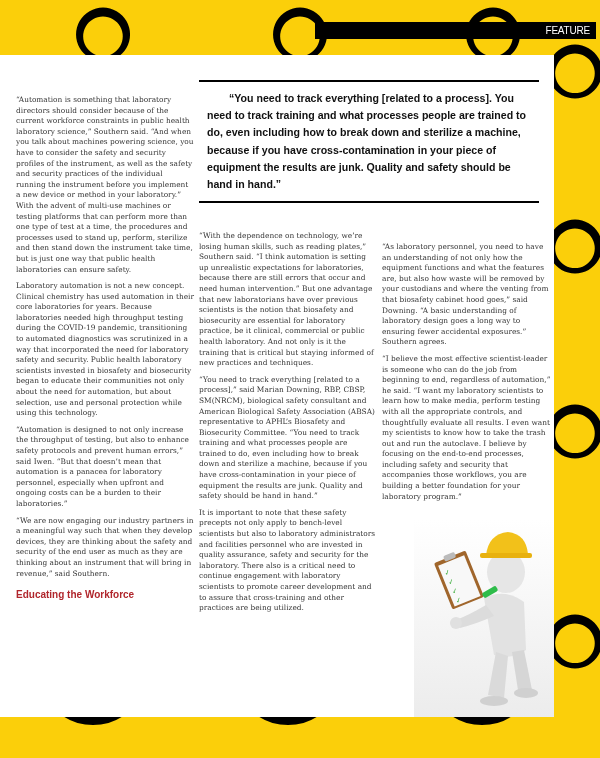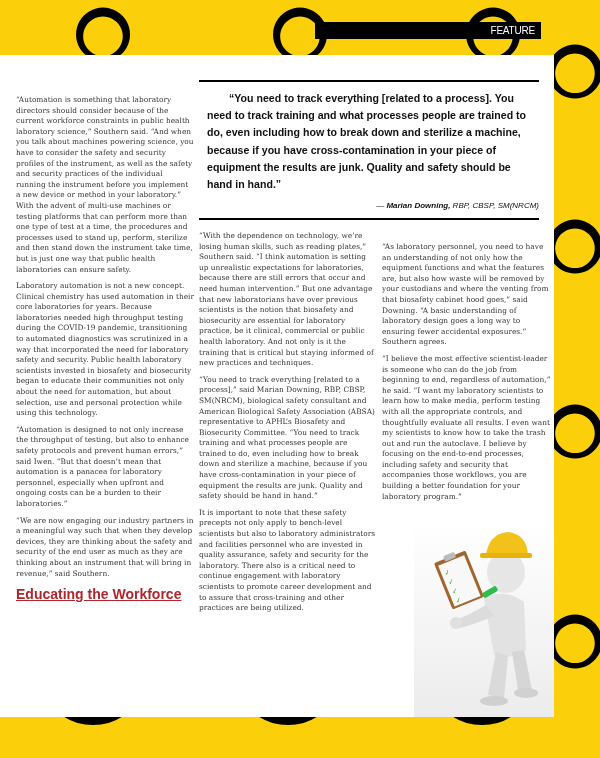--- a/index.html
+++ b/index.html
@@ -5,41 +5,41 @@
   html, body { margin:0; padding:0; }
   body {
     width:600px; height:758px; position:relative; overflow:hidden;
     background:#FBCF0A;
     font-family:"DejaVu Serif", serif;
   }
   .biohaz { position:absolute; width:90px; height:90px; }
   .biohaz svg { width:100%; height:100%; display:block; }
 
   .banner {
-    position:absolute; left:315px; top:22px; width:226px; height:17px;
+    position:absolute; left:315px; top:22px; width:281px; height:17px;
     background:#000; color:#fff;
     font-family:"Liberation Sans", sans-serif; font-size:10px;
     text-align:right; line-height:17px; padding-right:6px; box-sizing:border-box;
     letter-spacing:-0.2px;
   }
 
   .panel {
     position:absolute; left:0; top:55px; width:554px; height:662px;
     background:#fff;
   }
 
   .col { position:absolute; font-size:7.4px; line-height:10.6px; color:#333; }
   .col p { margin:0 0 6px 0; }
   .col1 { left:16px; top:40px; width:178px; }
   .col2 { left:199px; top:176px; width:177px; }
   .col3 { left:382px; top:176px; width:170px;margin-top:11px; }
 
   .heading {
     font-family:"Liberation Sans", sans-serif; font-weight:bold;
-    color:#B0262C; font-size:14px; margin:9px 0 0 0; line-height:13px;text-decoration:underline;
+    color:#B0262C; font-size:10px; margin:9px 0 0 0; line-height:13px;
   }
 
   .pull {
     position:absolute; left:199px; top:25px; width:340px;
   }
   .rule { height:2px; background:#000; }
   .rule.top { margin-bottom:8px; }
   .rule.bottom { margin-top:8px; }
   .pull-text {
     font-family:"Liberation Sans", sans-serif; font-weight:bold;
@@ -129,23 +129,20 @@
 
 <div class="banner">
   <span>FEATURE</span>
 </div>
 
 <div class="panel">
 
   <div class="pull">
     <div class="rule top"></div>
     <p class="pull-text">“You need to track everything [related to a process]. You need to track training and what processes people are trained to do, even including how to break down and sterilize a machine, because if you have cross-contamination in your piece of equipment the results are junk. Quality and safety should be hand in hand.”</p>
-    <div class="pull-attr">
-      <span class="name">— Marian Downing,</span><span class="creds"> RBP, CBSP, SM(NRCM)</span>
-    </div>
     <div class="rule bottom"></div>
   </div>
 
   <div class="col col1">
     <p>“Automation is something that laboratory directors should  consider because of the current workforce constraints in public health laboratory science,” Southern said. “And when you talk about machines powering science, you have to consider the safety and security profiles of the instrument, as well as the safety and security practices of the individual running the instrument before you implement a new device or method in your laboratory.” With the advent of multi-use machines or testing platforms that can perform more than one type of test at a time, the procedures and processes used to stand up, perform, sterilize and then stand down the instrument take time, but is just one way that public health laboratories can ensure safety.</p>
     <p>Laboratory automation is not a new concept. Clinical chemistry has used automation in their core laboratories for years. Because laboratories needed high throughput testing during the COVID-19 pandemic, transitioning to automated diagnostics was scrutinized in a way that incorporated the need for laboratory safety and security. Public health laboratory scientists invested in biosafety and biosecurity began to educate their communities not only about the need for automation, but about selection, use and personal protection while using this technology.</p>
     <p>“Automation is designed to not only increase the throughput of testing, but also to enhance safety protocols and prevent human errors,” said Iwen. “But that doesn’t mean that automation is a panacea for laboratory personnel, especially when upfront and ongoing costs can be a burden to their laboratories.”</p>
     <p>“We are now engaging our industry partners in a meaningful way such that when they develop devices, they are thinking about the safety and security of the end user as much as they are thinking about an instrument that will bring in revenue,” said Southern.</p>
     <div class="heading">Educating the Workforce</div>
   </div>

